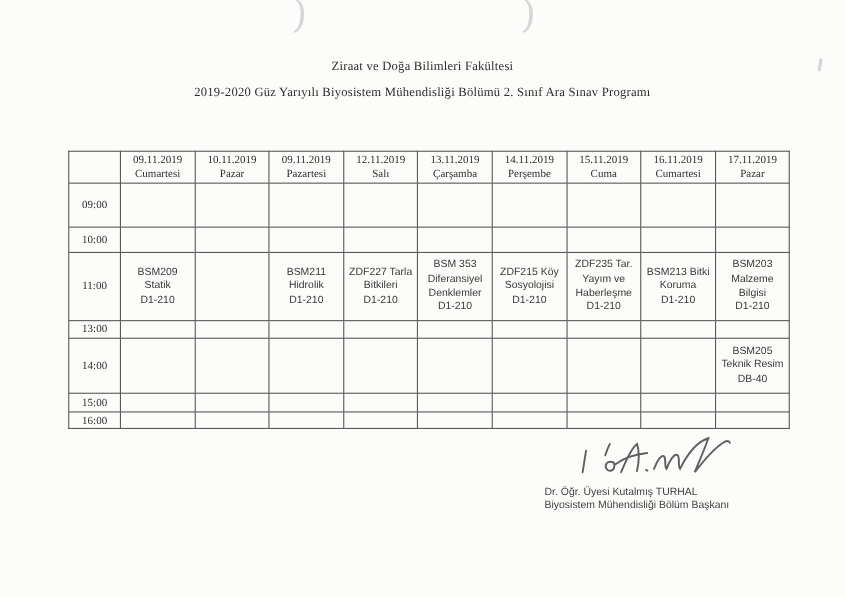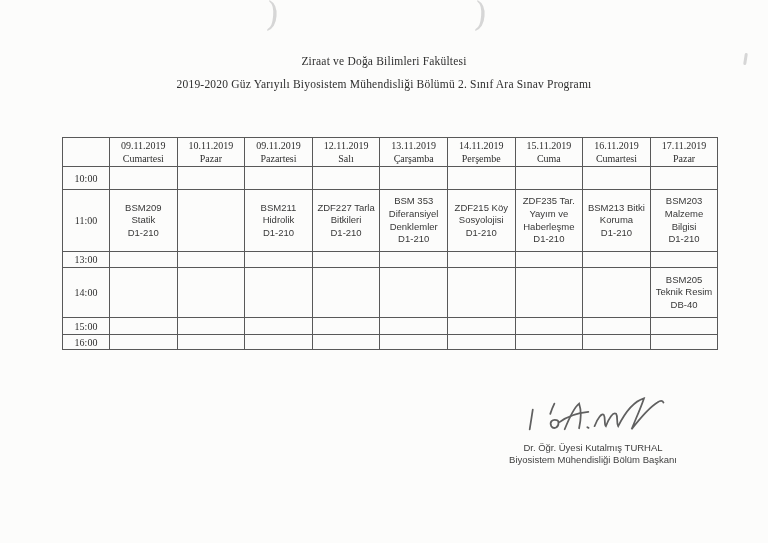--- a/index.html
+++ b/index.html
@@ -78,21 +78,21 @@
   }
   .exam-cell {
     font-family: "Liberation Sans", sans-serif;
     font-size: 9.5px; line-height: 1.32;
     color: #383838;
     white-space: pre-line;
   }
   
   .sig-block {
     position: absolute; left: 495px; top: 396px;
-    width: 196px; text-align: center;
+    width: 196px; text-align: left;
   }
   .sig-svg { display: block; margin: 0 auto; }
   .sig-name, .sig-title {
     font-family: "Liberation Sans", sans-serif;
     font-size: 9.5px; line-height: 1.25;
     color: #3e3e3e; white-space: nowrap;
   }
 </style>
 </head>
 <body>
@@ -137,20 +137,32 @@
 Perşembe</th>
           <th class="day-header">15.11.2019
 Cuma</th>
           <th class="day-header">16.11.2019
 Cumartesi</th>
           <th class="day-header">17.11.2019
 Pazar</th>
         </tr>
       </thead>
       <tbody>
+        <tr style="height: 40px;">
+          <th class="time-cell">09:00</th>
+          <td class="exam-cell"></td>
+          <td class="exam-cell"></td>
+          <td class="exam-cell"></td>
+          <td class="exam-cell"></td>
+          <td class="exam-cell"></td>
+          <td class="exam-cell"></td>
+          <td class="exam-cell"></td>
+          <td class="exam-cell"></td>
+          <td class="exam-cell"></td>
+        </tr>
         <tr style="height: 23px;">
           <th class="time-cell">10:00</th>
           <td class="exam-cell"></td>
           <td class="exam-cell"></td>
           <td class="exam-cell"></td>
           <td class="exam-cell"></td>
           <td class="exam-cell"></td>
           <td class="exam-cell"></td>
           <td class="exam-cell"></td>
           <td class="exam-cell"></td>

